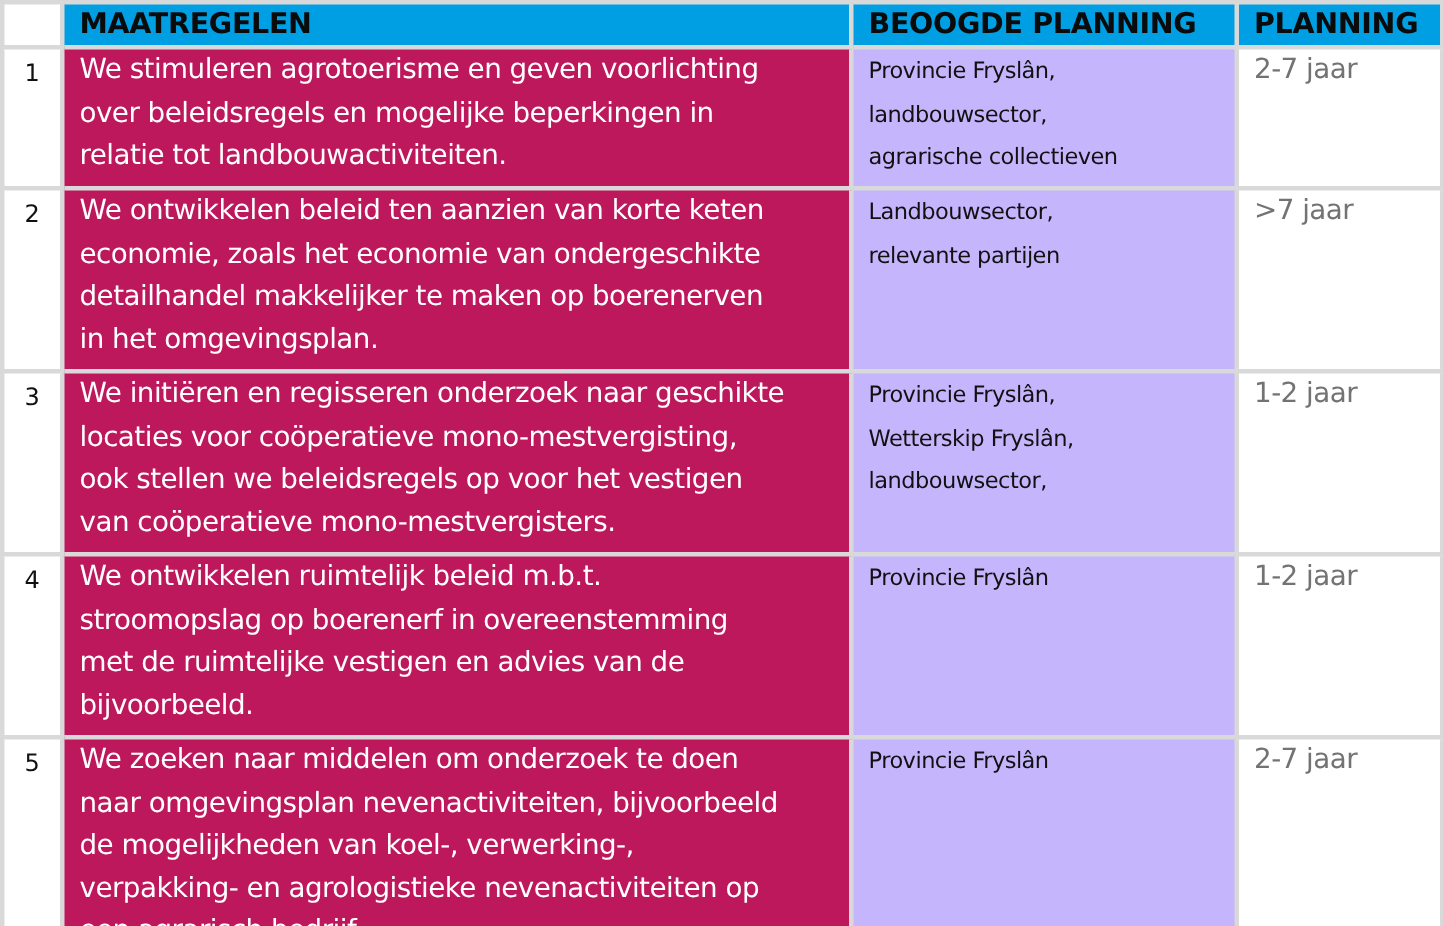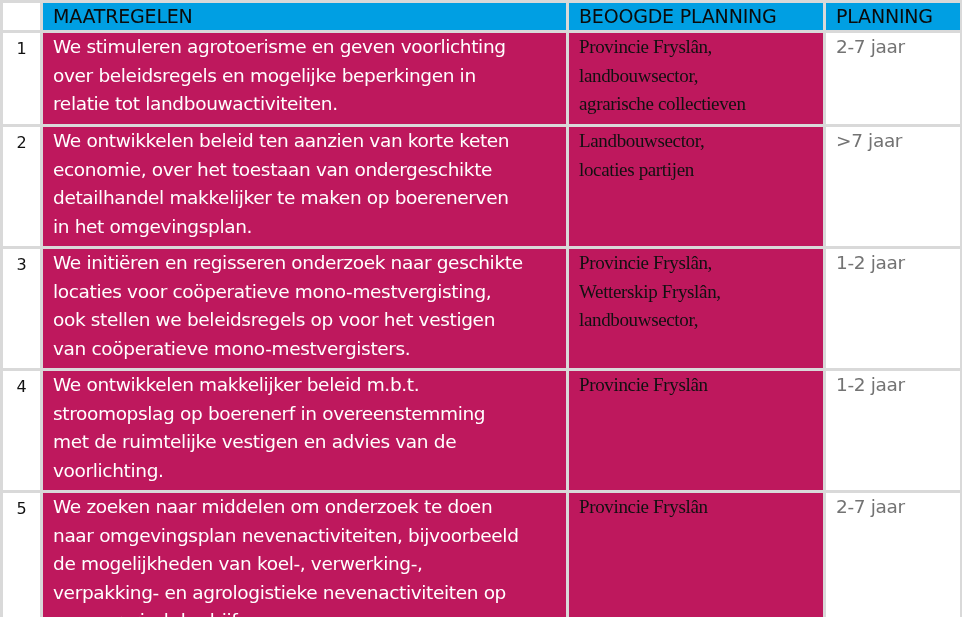--- a/index.html
+++ b/index.html
@@ -24,21 +24,21 @@
     }
     .tbl td, .tbl th {
       border: 3px solid #d9d9d9;
       vertical-align: top;
       padding: 0;
     }
     .tbl th {
       height: 27px;
       background: #009fe3;
       color: #0b0b0b;
-      font-weight: normal;
+      font-weight: bold;
       font-size: 19px;
       text-align: left;
       line-height: 27px;
       padding-left: 10px;
       letter-spacing: -0.2px;
     }
     .tbl th.num-h {
       background: #ffffff;
     }
     .tbl th.plan-h {
@@ -53,27 +53,26 @@
     }
     .maat {
       background: #be185d;
       color: #ffffff;
       font-size: 18.5px;
       line-height: 28.6px;
       padding: 0 6px 0 10px !important;
       letter-spacing: -0.35px;
     }
     .part {
-      background: #be185d;
+      background: #c4b5fd;
       color: #111;
-      font-size: 19px;
+      font-size: 15px;
       line-height: 28.6px;
       padding: 0 4px 0 10px !important;
       letter-spacing: -0.35px;
-      font-family: Liberation Serif, serif;
     }
     .plan {
       background: #ffffff;
       color: #737373;
       font-size: 18.5px;
       line-height: 28.6px;
       padding: 0 4px 0 10px !important;
       letter-spacing: -0.35px;
     }
     .line { display: block; white-space: nowrap; }
@@ -115,27 +114,27 @@
         <span class="line">landbouwsector,</span>
         <span class="line">agrarische collectieven</span>
       </td>
       <td class="plan">2-7 jaar</td>
     </tr>
 
     <tr class="r2">
       <td class="num">2</td>
       <td class="maat">
         <span class="line">We ontwikkelen beleid ten aanzien van korte keten</span>
-        <span class="line">economie, over het toestaan van ondergeschikte</span>
+        <span class="line">economie, zoals het economie van ondergeschikte</span>
         <span class="line">detailhandel makkelijker te maken op boerenerven</span>
         <span class="line">in het omgevingsplan.</span>
       </td>
       <td class="part">
         <span class="line">Landbouwsector,</span>
-        <span class="line">locaties partijen</span>
+        <span class="line">relevante partijen</span>
       </td>
       <td class="plan">&gt;7 jaar</td>
     </tr>
 
     <tr class="r3">
       <td class="num">3</td>
       <td class="maat">
         <span class="line">We initiëren en regisseren onderzoek naar geschikte</span>
         <span class="line">locaties voor coöperatieve mono-mestvergisting,</span>
         <span class="line">ook stellen we beleidsregels op voor het vestigen</span>
@@ -145,24 +144,24 @@
         <span class="line">Provincie Fryslân,</span>
         <span class="line">Wetterskip Fryslân,</span>
         <span class="line">landbouwsector,</span>
       </td>
       <td class="plan">1-2 jaar</td>
     </tr>
 
     <tr class="r4">
       <td class="num">4</td>
       <td class="maat">
-        <span class="line">We ontwikkelen makkelijker beleid m.b.t.</span>
+        <span class="line">We ontwikkelen ruimtelijk beleid m.b.t.</span>
         <span class="line">stroomopslag op boerenerf in overeenstemming</span>
         <span class="line">met de ruimtelijke vestigen en advies van de</span>
-        <span class="line">voorlichting.</span>
+        <span class="line">bijvoorbeeld.</span>
       </td>
       <td class="part">
         <span class="line">Provincie Fryslân</span>
       </td>
       <td class="plan">1-2 jaar</td>
     </tr>
 
     <tr class="r5">
       <td class="num">5</td>
       <td class="maat">

